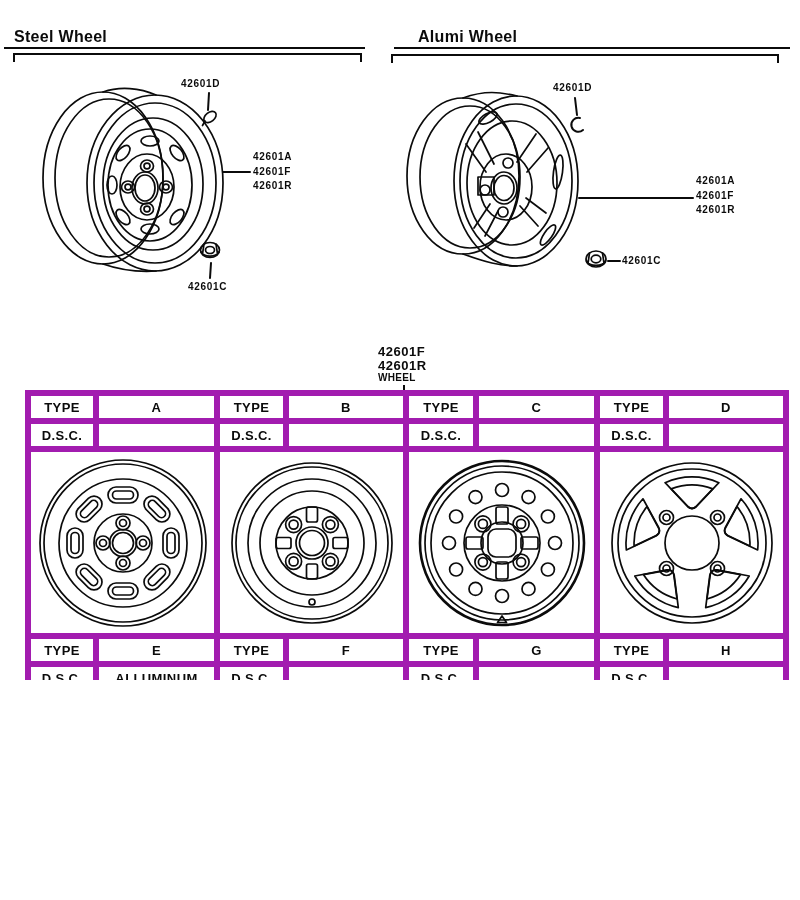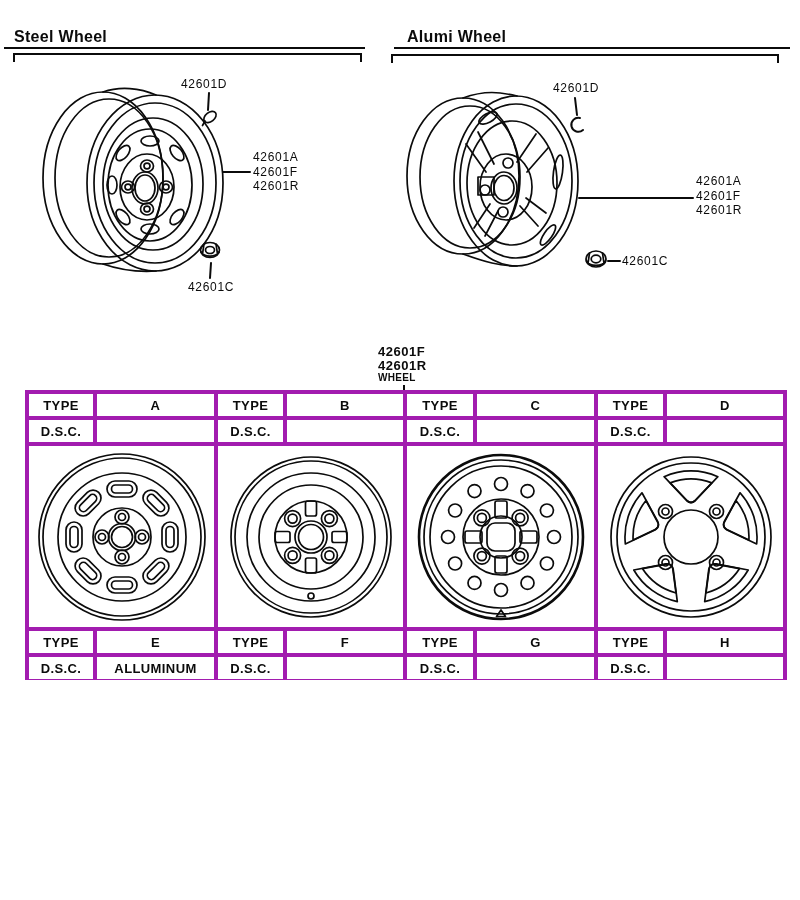--- a/index.html
+++ b/index.html
@@ -1,46 +1,46 @@
 <!DOCTYPE html>
 <html><head>
 <meta charset="utf-8">
 <style>
   html,body{margin:0;padding:0;background:#fff;}
   .page{position:relative;width:800px;height:680px;background:#ffffff;
         font-family:"Liberation Sans",sans-serif;color:#0b0b0b;overflow:hidden;}
   .sec-title{position:absolute;font-size:16px;font-weight:600;letter-spacing:.3px;white-space:nowrap;}
   .rule{position:absolute;height:2px;background:#0b0b0b;}
   .bracket{position:absolute;height:7px;border:2px solid #0b0b0b;border-bottom:none;}
-  .part-label{position:absolute;font-size:12px;font-weight:400;letter-spacing:.7px;
+  .part-label{position:absolute;font-size:10px;font-weight:700;letter-spacing:.7px;
               line-height:14.5px;white-space:nowrap;}
   .cap{position:absolute;font-weight:700;font-size:13px;line-height:14px;letter-spacing:.5px;}
   .cap .small{font-size:10px;letter-spacing:.3px;line-height:10px;}
   .tick{position:absolute;width:2px;background:#0b0b0b;}
   .diag{position:absolute;}
   .footer-code{position:absolute;font-weight:700;font-size:14px;letter-spacing:.5px;padding-left:29px;}
   table.wtable{position:absolute;left:25px;top:390px;border-collapse:collapse;
                table-layout:fixed;width:758px;}
-  .wtable td{border:4px solid #a21caf;padding:0;text-align:center;vertical-align:middle;
+  .wtable td{border:6px solid #a21caf;padding:0;text-align:center;vertical-align:middle;
              font-weight:700;font-size:13px;letter-spacing:.4px;overflow:hidden;}
   .wtable tr.rh td{height:22px;}
   .wtable tr.ri1 td{height:181px;}
   .wtable tr.ri2 td{height:172px;}
   .wtable td svg{display:block;margin:0 auto;}
 </style>
 </head>
 <body>
 
 <div class="page">
 
   <div class="sec-title" style="left:14px;top:28px">Steel Wheel</div>
   <div class="rule" style="left:4px;top:47px;width:361px"></div>
   <div class="bracket" style="left:13px;top:53px;width:345px"></div>
 
-  <div class="sec-title" style="left:407px;top:28px">Alumi Wheel</div>
+  <div class="sec-title" style="left:418px;top:28px">Alumi Wheel</div>
   <div class="rule" style="left:394px;top:47px;width:396px"></div>
   <div class="bracket" style="left:391px;top:54px;width:384px"></div>
 
   <svg class="diag" style="left:0;top:60px" width="390" height="250" viewBox="0 0 390 250" stroke="#0b0b0b" fill="none" stroke-width="1.7" stroke-linecap="round" stroke-linejoin="round">
 
     <ellipse cx="103" cy="118" rx="60" ry="86"></ellipse>
     <ellipse cx="109" cy="118" rx="54" ry="79"></ellipse>
     <path d="M103,32 C120,26 140,28 156,35"></path>
     <path d="M103,204 C120,210 140,212 156,211"></path>
 

